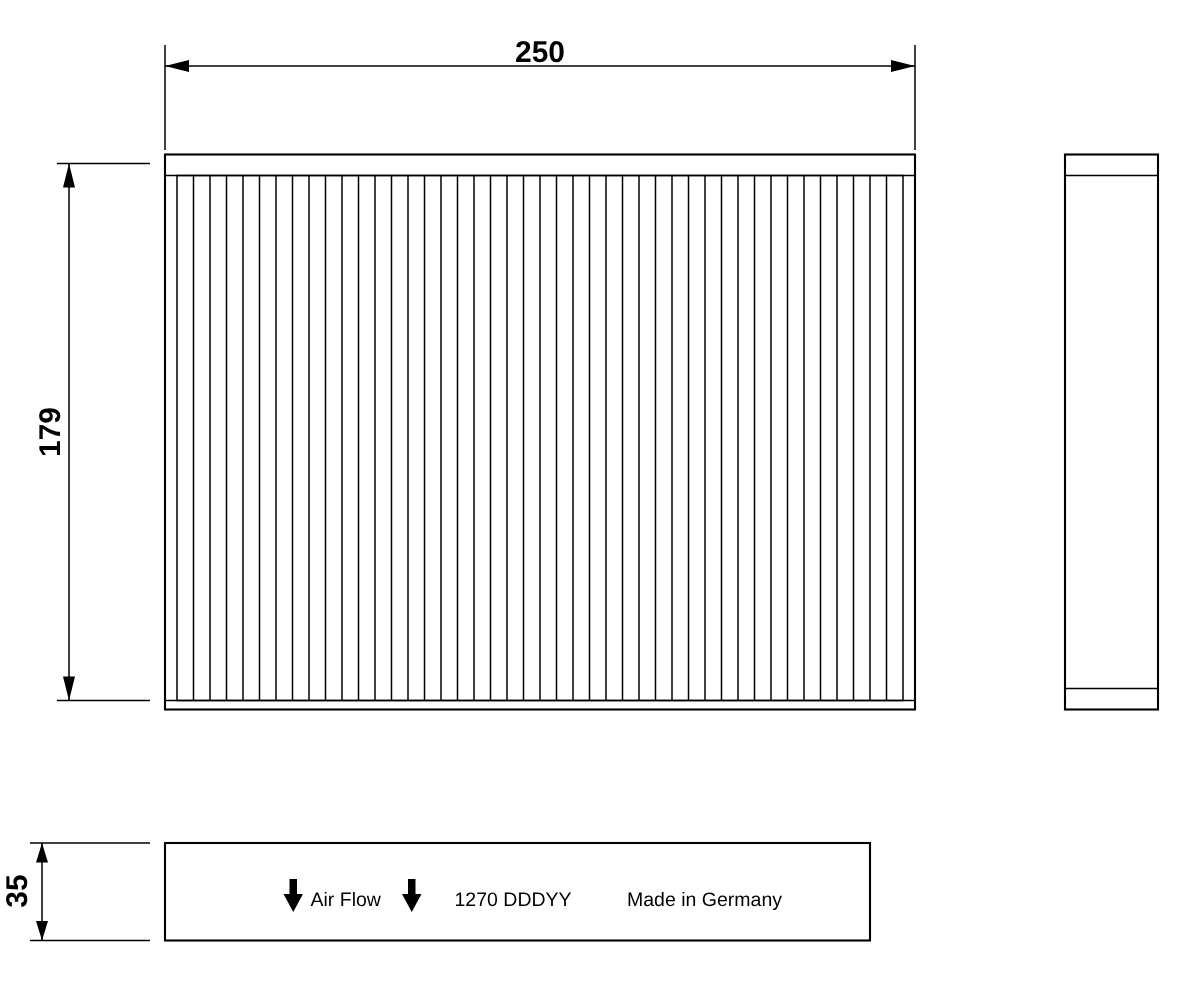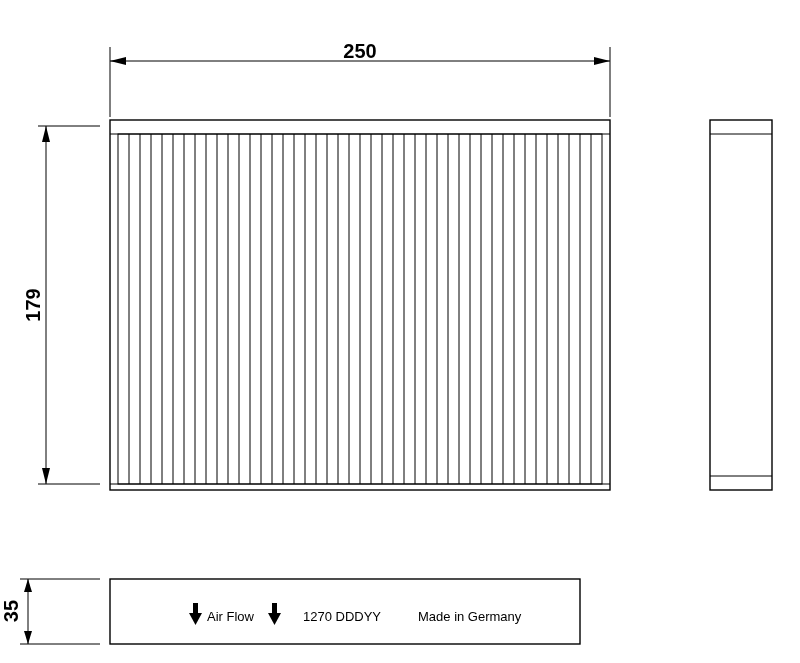--- a/index.html
+++ b/index.html
@@ -11,21 +11,21 @@
     width: 800px;
     height: 663px;
     position: relative;
     overflow: hidden;
     font-family: "Liberation Sans", sans-serif;
     color: #000000;
   }
   #stage {
     position: absolute;
     left: 0;
-    top: 17px;
+    top: 0;
     width: 800px;
     height: 557px;
     text-align: right;
   }
   svg.drawing {
     position: absolute;
     left: 0;
     top: 0;
     width: 800px;
     height: 663px;

